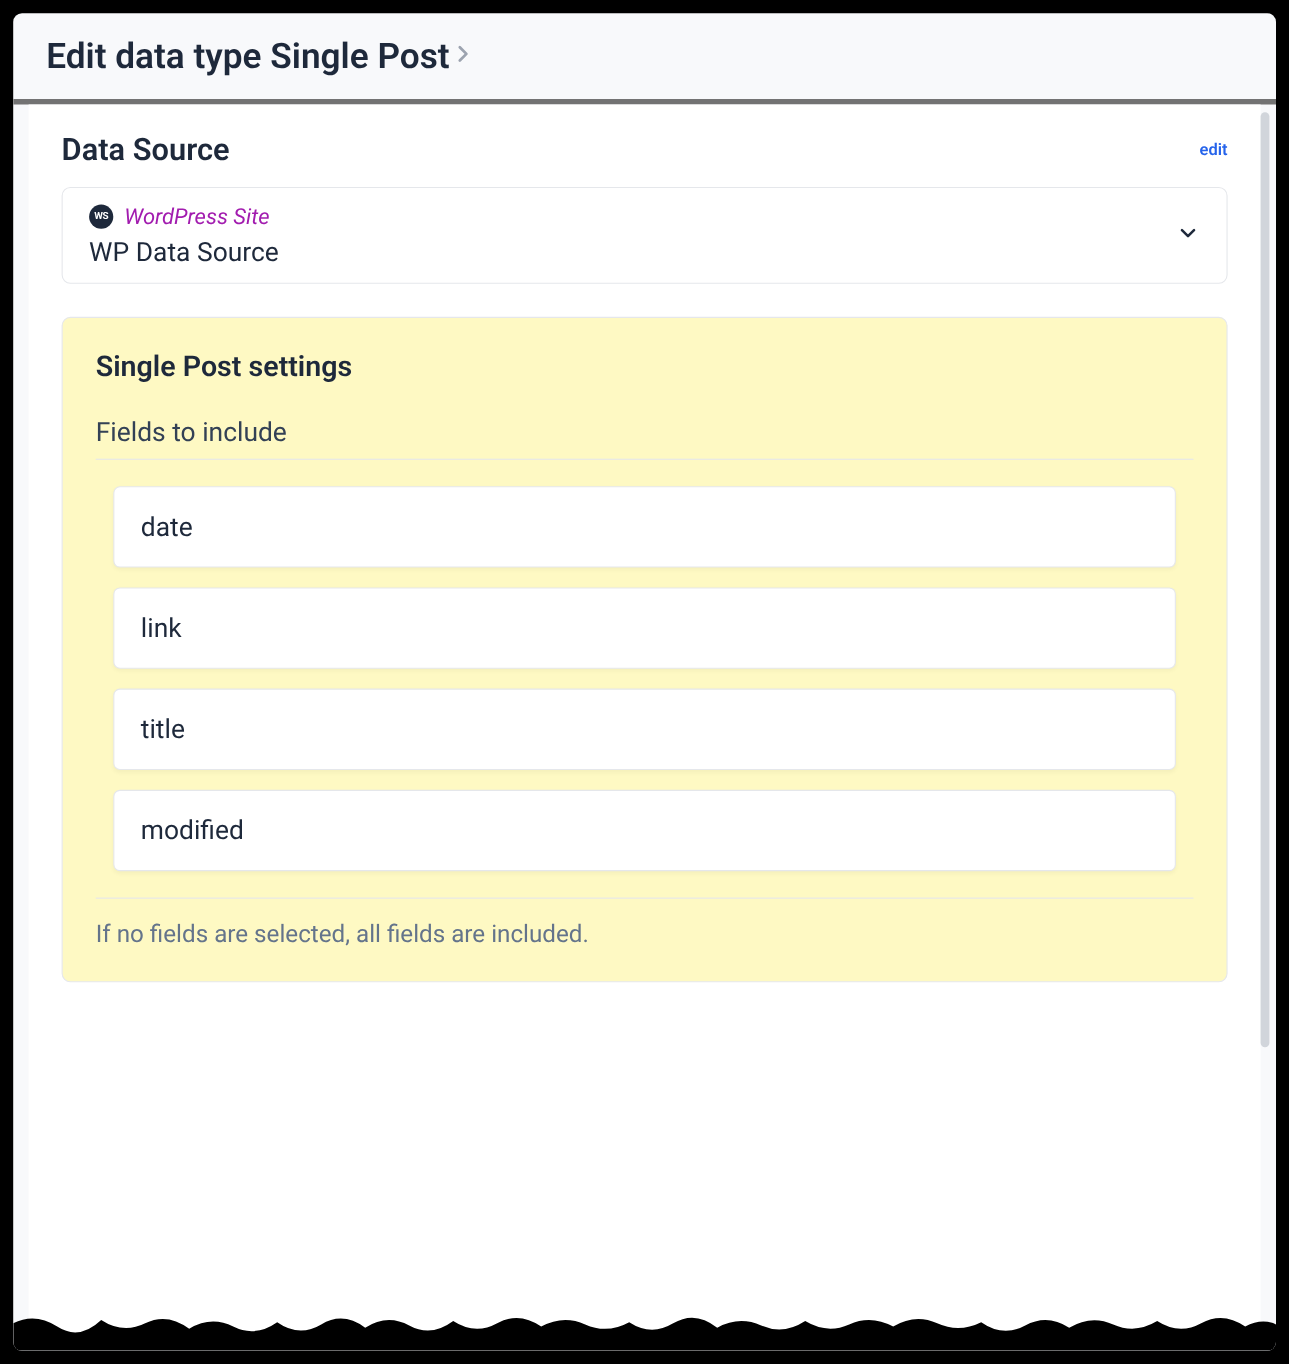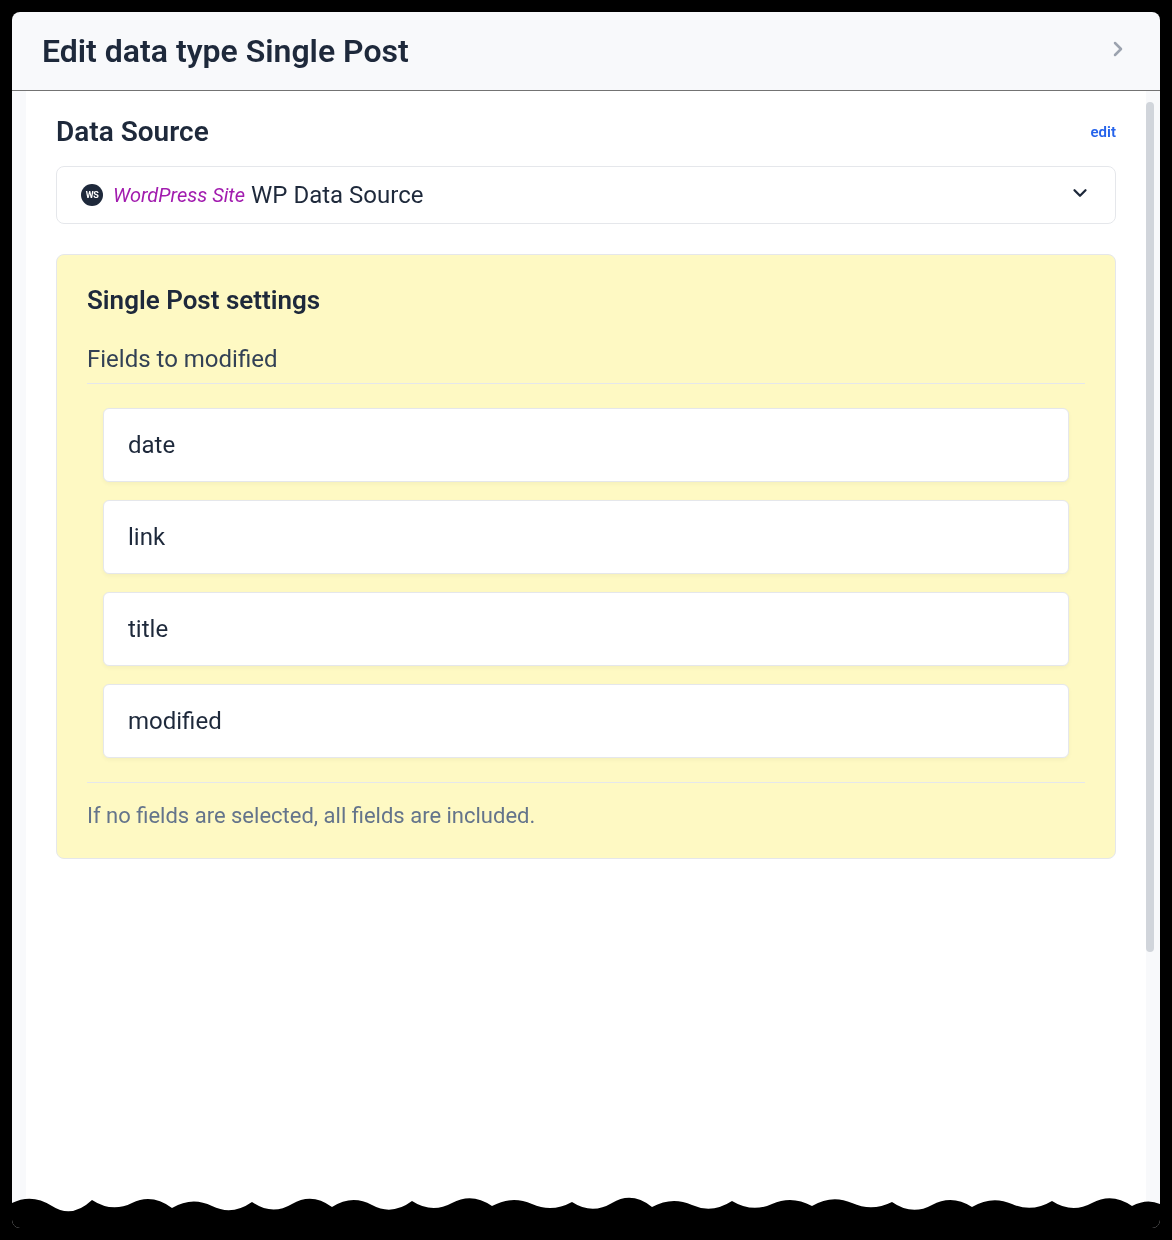--- a/index.html
+++ b/index.html
@@ -18,23 +18,22 @@
       background: #f8f9fb;
       border-radius: 8px;
       width: 100%;
       height: 100%;
       overflow: hidden;
       position: relative;
     }
     .header {
       display: flex;
       align-items: center;
-      justify-content: space-between;
       padding: 20px 30px;
-      border-bottom: 1px solid #737373;
+      border-bottom: 5px solid #737373;
     }
     .header-title {
       font-size: 32px;
       font-weight: 600;
       color: #1e293b;
     }
     .header-chevron {
       color: #9ca3af;
       cursor: pointer;
     }
@@ -83,20 +82,21 @@
       border-radius: 8px;
       padding: 14px 24px;
       display: flex;
       justify-content: space-between;
       align-items: center;
       margin-bottom: 30px;
       cursor: pointer;
     }
     .source-info {
       display: flex;
+      flex-direction: column;
       gap: 6px;
     }
     .source-label-row {
       display: flex;
       align-items: center;
       gap: 10px;
     }
     .source-badge {
       width: 22px;
       height: 22px;
@@ -204,21 +204,21 @@
       </div>
       <div class="source-chevron">
         <svg width="22" height="22" viewBox="0 0 24 24" fill="none" stroke="currentColor" stroke-width="2.5" stroke-linecap="round" stroke-linejoin="round">
           <polyline points="6 9 12 15 18 9"></polyline>
         </svg>
       </div>
     </div>
 
     <div class="settings-card">
       <div class="settings-title">Single Post settings</div>
-      <div class="fields-label">Fields to modified</div>
+      <div class="fields-label">Fields to include</div>
 
       <div class="field-list">
         <div class="field-item">date</div>
         <div class="field-item">link</div>
         <div class="field-item">title</div>
         <div class="field-item">modified</div>
       </div>
 
       <div class="bottom-divider"></div>
       <div class="hint-text">If no fields are selected, all fields are included.</div>

